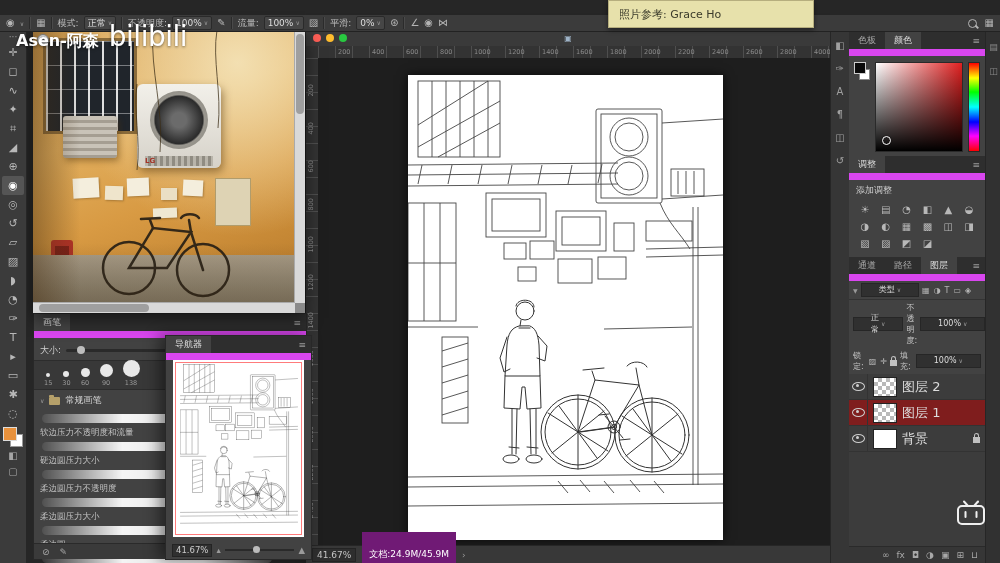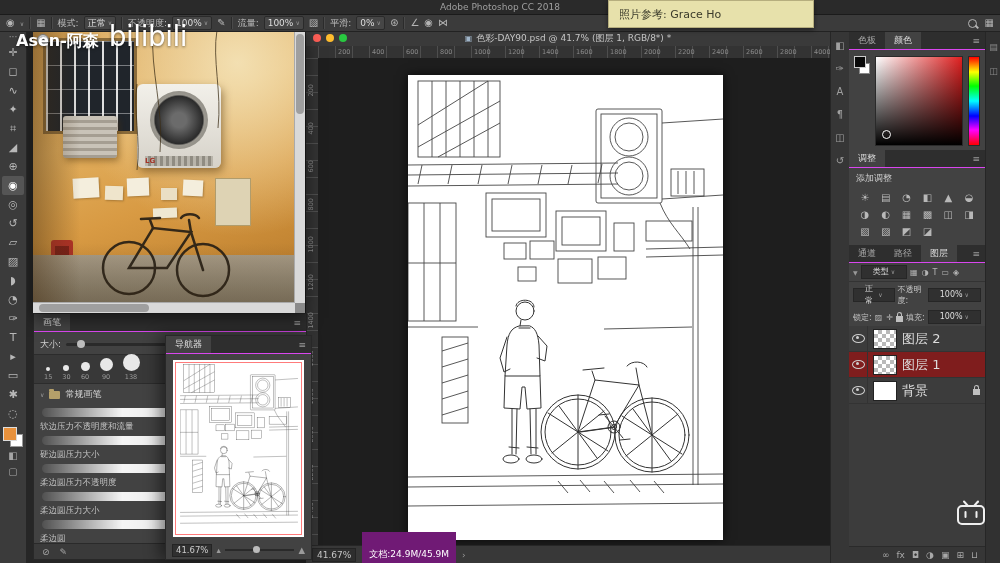--- a/index.html
+++ b/index.html
@@ -72,21 +72,21 @@
   .ph-phone::after{content:"";position:absolute;left:4px;top:6px;width:14px;height:20px;background:#7e1f18;}
   .ph-ground{position:absolute;left:0;right:0;bottom:0;height:48px;background:linear-gradient(#a89c87,#8f8774);}
   .ph-svg{position:absolute;inset:0;}
   .photo-shade{position:absolute;inset:0;pointer-events:none;
      background:linear-gradient(to right,rgba(70,45,15,.45),rgba(70,45,15,0) 18%),linear-gradient(to top,rgba(60,40,15,.3),rgba(60,40,15,0) 22%);}
   .sb-v{position:absolute;right:0;top:0;width:10px;bottom:10px;background:#d9d9d9;border-left:1px solid #aaa;}
   .sb-v .thumb{position:absolute;left:1px;right:1px;top:4px;height:80px;background:#9f9f9f;border-radius:4px;}
   .sb-h{position:absolute;left:0;right:10px;bottom:0;height:10px;background:#d9d9d9;border-top:1px solid #aaa;}
   .sb-h .thumb{position:absolute;top:1px;bottom:1px;left:6px;width:110px;background:#9f9f9f;border-radius:4px;}
   
-  .panel-tabs{height:17px;background:#2e2e2e;display:flex;align-items:stretch;border-bottom:1px solid #d946ef;}
+  .panel-tabs{height:17px;background:#2e2e2e;display:flex;align-items:stretch;border-bottom:7px solid #d946ef;}
   .ptab{padding:0 9px;display:flex;align-items:center;font-size:9px;color:#a8a8a8;background:#2e2e2e;}
   .ptab.active{background:#424242;color:#ddd;font-family:Liberation Serif, serif;}
   .pmenu{margin-left:auto;padding:0 5px;display:flex;align-items:center;color:#9a9a9a;font-size:9px;}
   
   .brush-panel{position:absolute;left:33px;top:313px;width:272px;height:245px;background:#424242;border:1px solid #282828;z-index:3;}
   .bp-sizerow{display:flex;align-items:center;gap:5px;padding:5px 6px 2px 6px;font-size:9px;color:#cfcfcf;}
   .slider{position:relative;flex:1;height:3px;background:#2a2a2a;border-radius:2px;}
   .slider .knob{position:absolute;left:6%;top:-3px;width:8px;height:8px;background:#bdbdbd;border-radius:50%;}
   .bp-editbtn{width:14px;height:13px;background:#4e4e4e;border:1px solid #2c2c2c;border-radius:2px;
               display:flex;align-items:center;justify-content:center;font-size:8px;color:#ccc;}
@@ -151,21 +151,21 @@
   .svcursor{position:absolute;left:6px;bottom:6px;width:7px;height:7px;border:1px solid #fff;border-radius:50%;box-shadow:0 0 1px #000;}
   .huestrip{width:10px;height:88px;border:1px solid #2a2a2a;
      background:linear-gradient(to bottom,#f00 0%,#ff0 17%,#0f0 33%,#0ff 50%,#00f 67%,#f0f 83%,#f00 100%);}
   
   .adj-label{padding:4px 7px 2px 7px;font-size:9px;color:#cfcfcf;background:#424242;}
   .adj-grid{display:grid;grid-template-columns:repeat(6,1fr);gap:1px;padding:2px 6px 6px 6px;background:#424242;}
   .adj-ic{height:16px;display:flex;align-items:center;justify-content:center;color:#b8b8b8;font-size:10px;}
   
   .filter-row{display:flex;align-items:center;gap:3px;padding:2px 4px;background:#424242;border-bottom:1px solid #333;font-size:8px;}
   .blend-row,.lock-row{display:flex;align-items:center;gap:3px;padding:2px 4px;background:#424242;font-size:8px;color:#c5c5c5;}
-  .small-field{display:inline-flex;align-items:center;gap:2px;background:#303030;border:1px solid #262626;height:12px;line-height:12px;padding:0 11px;color:#ddd;}
+  .small-field{display:inline-flex;align-items:center;gap:2px;background:#303030;border:1px solid #262626;height:12px;line-height:12px;padding:0 17px;color:#ddd;}
   .lockics{display:flex;align-items:center;gap:4px;color:#b5b5b5;font-size:8px;}
   .layer-list{background:#3c3c3c;}
   .lrow{display:flex;align-items:center;height:25px;border-bottom:1px solid #333;gap:5px;padding-right:5px;}
   .lrow.sel{background:#7f1d1d;}
   .eyecell{width:18px;height:100%;border-right:1px solid #333;display:flex;align-items:center;justify-content:center;flex:none;}
   .eye{position:relative;width:11px;height:7px;border:1px solid #cfcfcf;border-radius:50%;}
   .eye::after{content:"";position:absolute;left:3px;top:1px;width:3px;height:3px;background:#cfcfcf;border-radius:50%;}
   .lthumb{width:22px;height:18px;border:1px solid #222;flex:none;}
   .checker{background-color:#fff;
      background-image:linear-gradient(45deg,#b9b9b9 25%,transparent 25%,transparent 75%,#b9b9b9 75%),
@@ -176,23 +176,20 @@
   .lock{position:relative;width:7px;height:6px;background:#c0c0c0;margin-top:3px;flex:none;}
   .lock::before{content:"";position:absolute;left:1px;top:-4px;width:3px;height:4px;border:1px solid #c0c0c0;border-bottom:none;border-radius:3px 3px 0 0;}
   .layers-bottom{position:absolute;left:0;right:0;bottom:0;height:16px;background:#363636;border-top:1px solid #2a2a2a;
                  display:flex;align-items:center;justify-content:flex-end;gap:7px;padding:0 7px;color:#a8a8a8;font-size:9px;}
 </style>
 </head>
 <body>
 
 <div class="app">
 
-  <div class="menubar">
-    <span>Adobe Photoshop CC 2018</span>
-  </div>
 
   <div class="optionsbar">
     <span class="oicon">◉</span>
     <span class="chev">∨</span>
     <span class="osep"></span>
     <span class="oicon">▦</span>
     <span class="osep"></span>
     <span>模式:</span>
     <span class="field">
         <span>正常</span>
@@ -508,21 +505,20 @@
   </div>
 
   <div class="doc-win">
     <div class="doc-title">
       <span class="tlights">
           <span class="tlight" style="background: rgb(255, 95, 87);"></span>
           <span class="tlight" style="background: rgb(254, 188, 46);"></span>
           <span class="tlight" style="background: rgb(40, 200, 64);"></span>
         </span>
       <span class="doc-ic">▣</span>
-      <span>色彩-DAY90.psd @ 41.7% (图层 1, RGB/8*) *</span>
     </div>
     <div class="ruler-corner"></div>
     <div class="ruler-top">
         <span class="rlab" style="left: 20px;">200</span>
         <span class="rlab" style="left: 54px;">400</span>
         <span class="rlab" style="left: 88px;">600</span>
         <span class="rlab" style="left: 122px;">800</span>
         <span class="rlab" style="left: 156px;">1000</span>
         <span class="rlab" style="left: 190px;">1200</span>
         <span class="rlab" style="left: 224px;">1400</span>

